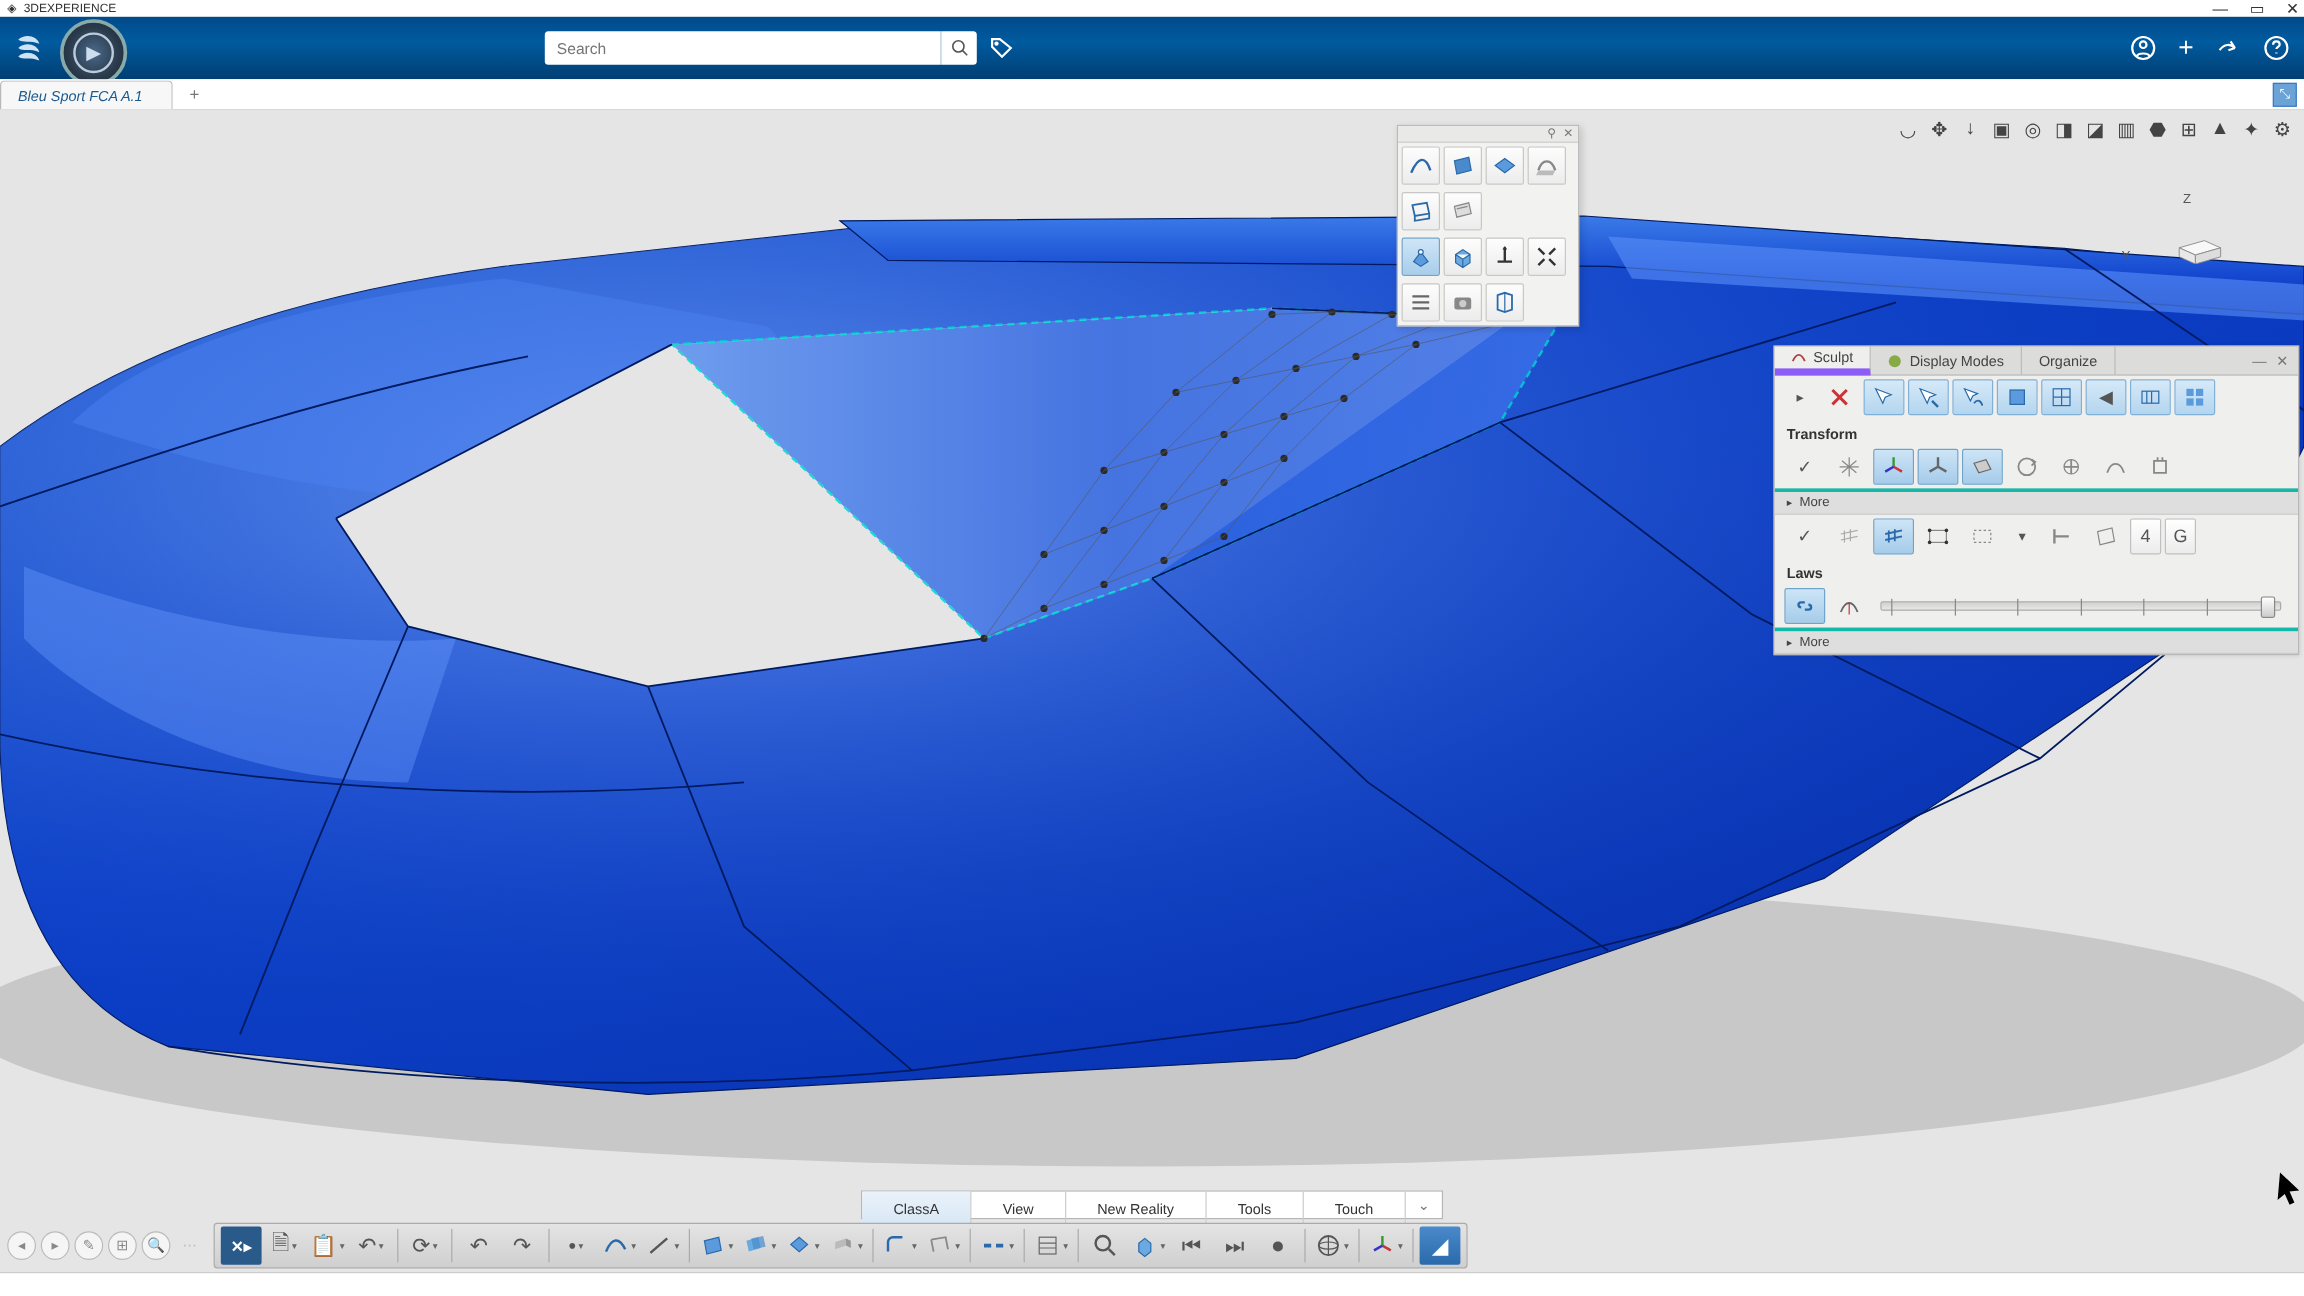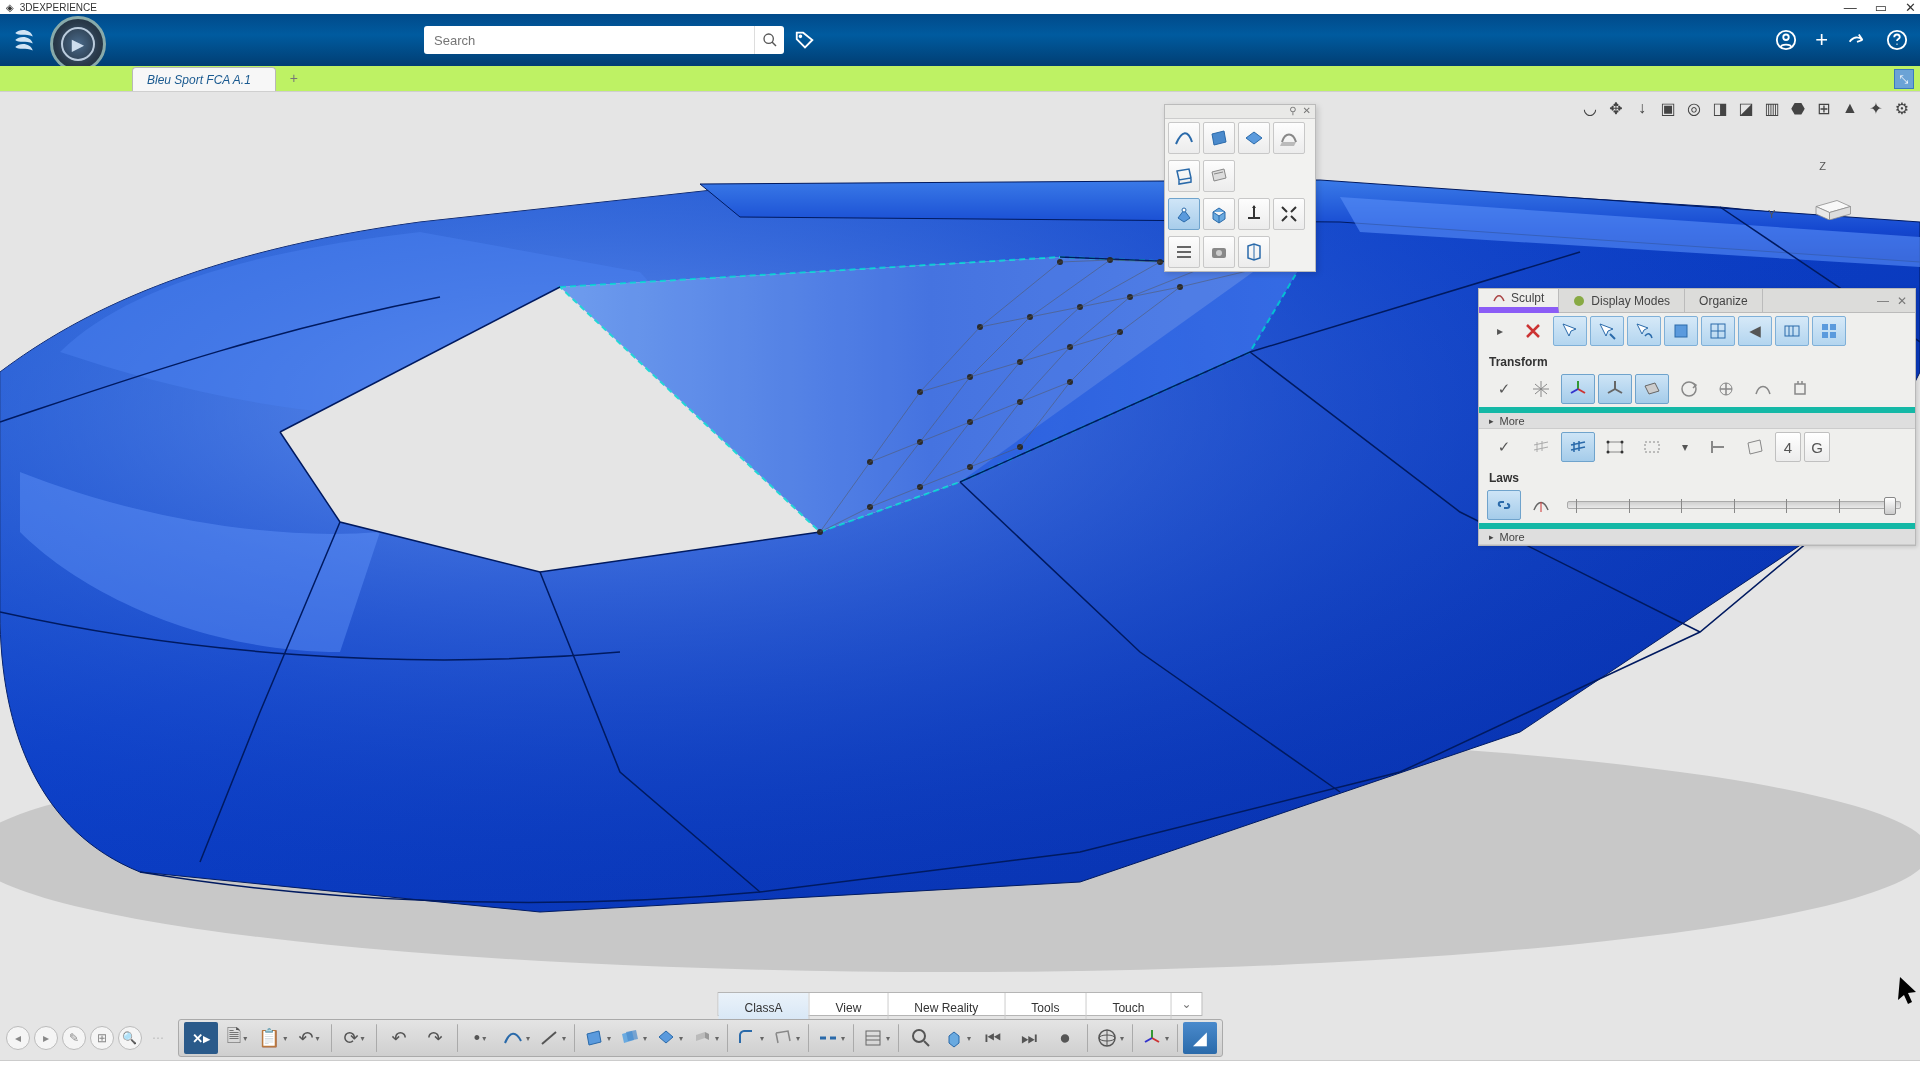--- a/index.html
+++ b/index.html
@@ -12,28 +12,28 @@
 
   
   .header { height: 52px; background: linear-gradient(#014a8a,#005b9f 40%,#013e73); display: flex; align-items: center; color: #fff; padding: 0 10px; position: relative; }
   .compass { width: 56px; height: 56px; border-radius: 50%; background: radial-gradient(circle at 50% 50%, #4a6a8a 0%, #2a3a4a 60%, #1a2a3a 100%); border: 3px solid #8aa; margin-right: 18px; display:flex; align-items:center; justify-content:center; position:relative; top:4px;}
   .compass-inner{width:34px;height:34px;border-radius:50%;border:2px solid #bcd;display:flex;align-items:center;justify-content:center;color:#cde;font-size:16px;}
   .ds-logo { width: 30px; height: 30px; margin-right: 10px; color:#cfe3f5; font-size:26px; font-weight:bold; display:flex; align-items:center; }
   .brand { font-size: 17px; font-weight: 300; letter-spacing: .5px; }
   .brand b { font-weight: 700; }
   .brand .sep { margin: 0 8px; opacity: .7; }
   .search-wrap { margin-left: 300px; display: flex; align-items: center; }
-  .search { width: 330px; height: 28px; background: #fff; border-radius: 3px 0 0 3px; border: none; padding: 0 10px; font-size: 13px; color: #888; }
+  .search { width: 330px; height: 28px; background: #fff; border-radius: 3px 0 0 3px; border: none; padding: 0 10px; font-size: 13px; color: #888; margin-left: 30px; }
   .search-btn { width: 30px; height: 28px; background: #fff; border-radius: 0 3px 3px 0; display:flex; align-items:center; justify-content:center; color:#555; font-size:16px; border-left:1px solid #ddd;}
   .tag-icon { width: 26px; height: 26px; margin-left: 10px; color:#fff; font-size:20px; display:flex; align-items:center; }
   .header-right { position: absolute; right: 12px; display: flex; gap: 18px; font-size: 22px; color:#fff; align-items:center;}
   .header-right span{cursor:default;}
 
   
-  .tabrow { height: 26px; background: #bef264; border-bottom: 1px solid #cfcfcf; display: flex; align-items: flex-end; padding-left: 132px; position:relative; }
+  .tabrow { height: 26px; background: #ffffff; border-bottom: 1px solid #cfcfcf; display: flex; align-items: flex-end; position:relative; }
   .doc-tab { height: 24px; padding: 0 24px 0 14px; border: 1px solid #b8b8b8; border-bottom: none; border-radius: 4px 4px 0 0; background: #f7f7f7; font-size: 12px; font-style: italic; color: #1a5a90; display:flex; align-items:center; position:relative;}
   .tab-plus { margin-left: 14px; font-size: 14px; color: #777; align-self:center; padding-bottom:2px;}
   .collapse-icon{position:absolute; right:6px; top:3px; width:20px;height:20px;border:1px solid #3a7abd;background:#6ba3d6;color:#fff;font-size:11px;display:flex;align-items:center;justify-content:center;}
 
   
   .viewport { position: absolute; top: 92px; left: 0; right: 0; bottom: 54px; background: #e5e5e5; overflow:hidden; }
   .car-surface { position:absolute; inset:0; }
 
   
   .view-tools { position: absolute; top: 98px; right: 8px; display: flex; gap: 6px; }
@@ -58,21 +58,21 @@
   .ptab.active{ background:#efefed; border-bottom:6px solid #8b5cf6; margin-bottom:-1px;}
   .ptab-ico{width:12px;height:12px;display:inline-block;}
   .panel-close{margin-left:auto; padding:0 8px; display:flex; align-items:center; color:#777; gap:8px;}
   .section-lbl{font-weight:bold; padding:6px 10px 2px; font-size:12px;}
   .btn-row{display:flex; gap:3px; padding:3px 8px; align-items:center;}
   .tbtn{width:34px;height:30px;border:1px solid #c0c0c0;background:linear-gradient(#fff,#ececec);display:flex;align-items:center;justify-content:center;border-radius:2px;font-size:15px;color:#555;}
   .tbtn.blue{background:linear-gradient(#d6e9f8,#b3d5ef);border-color:#7fb0d8;}
   .tbtn.sel{background:linear-gradient(#cde4f6,#a5ccea);border-color:#6fa3cc;}
   .tbtn.small{width:26px;height:26px;font-size:12px;}
   .tbtn.plain{border:none;background:none;}
-  .more-row{height:22px;background:#dedede;border-top:6px solid #14b8a6;border-bottom:1px solid #ccc;padding:0 10px;display:flex;align-items:center;font-size:11px;color:#444;gap:6px;}
+  .more-row{height:22px;background:#dedede;border-top:3px solid #14b8a6;border-bottom:1px solid #ccc;padding:0 10px;display:flex;align-items:center;font-size:11px;color:#444;gap:6px;}
   .more-row::before{content:"▸";font-size:9px;}
   .slider{flex:1;height:8px;background:linear-gradient(#d0d0d0,#e8e8e8);border:1px solid #aaa;border-radius:2px;position:relative;margin:0 6px;}
   .slider-thumb{position:absolute;right:4px;top:-5px;width:12px;height:18px;background:linear-gradient(#fff,#ccc);border:1px solid #888;border-radius:2px;}
   .slider-ticks{position:absolute;top:-3px;left:0;right:0;display:flex;justify-content:space-between;padding:0 8px;}
   .slider-ticks span{width:1px;height:14px;background:#888;}
 
   
   .action-tabs { position:absolute; bottom:64px; left:50%; transform:translateX(-50%); display:flex; background:#fff; border:1px solid #b5b5b5; height:24px; font-size:12px;}
   .atab{padding:15px 26px;display:flex;align-items:center;border-right:1px solid #ccc;color:#333;}
   .atab.active{background:linear-gradient(#eaf2fa,#d6e6f5);}

